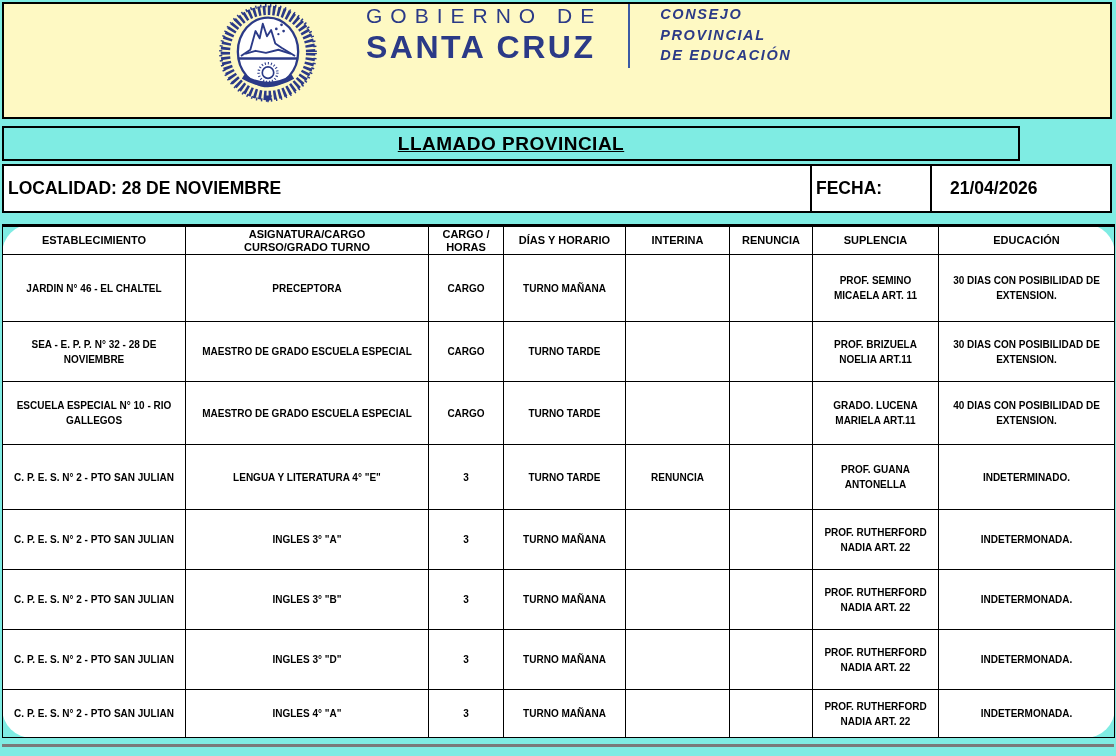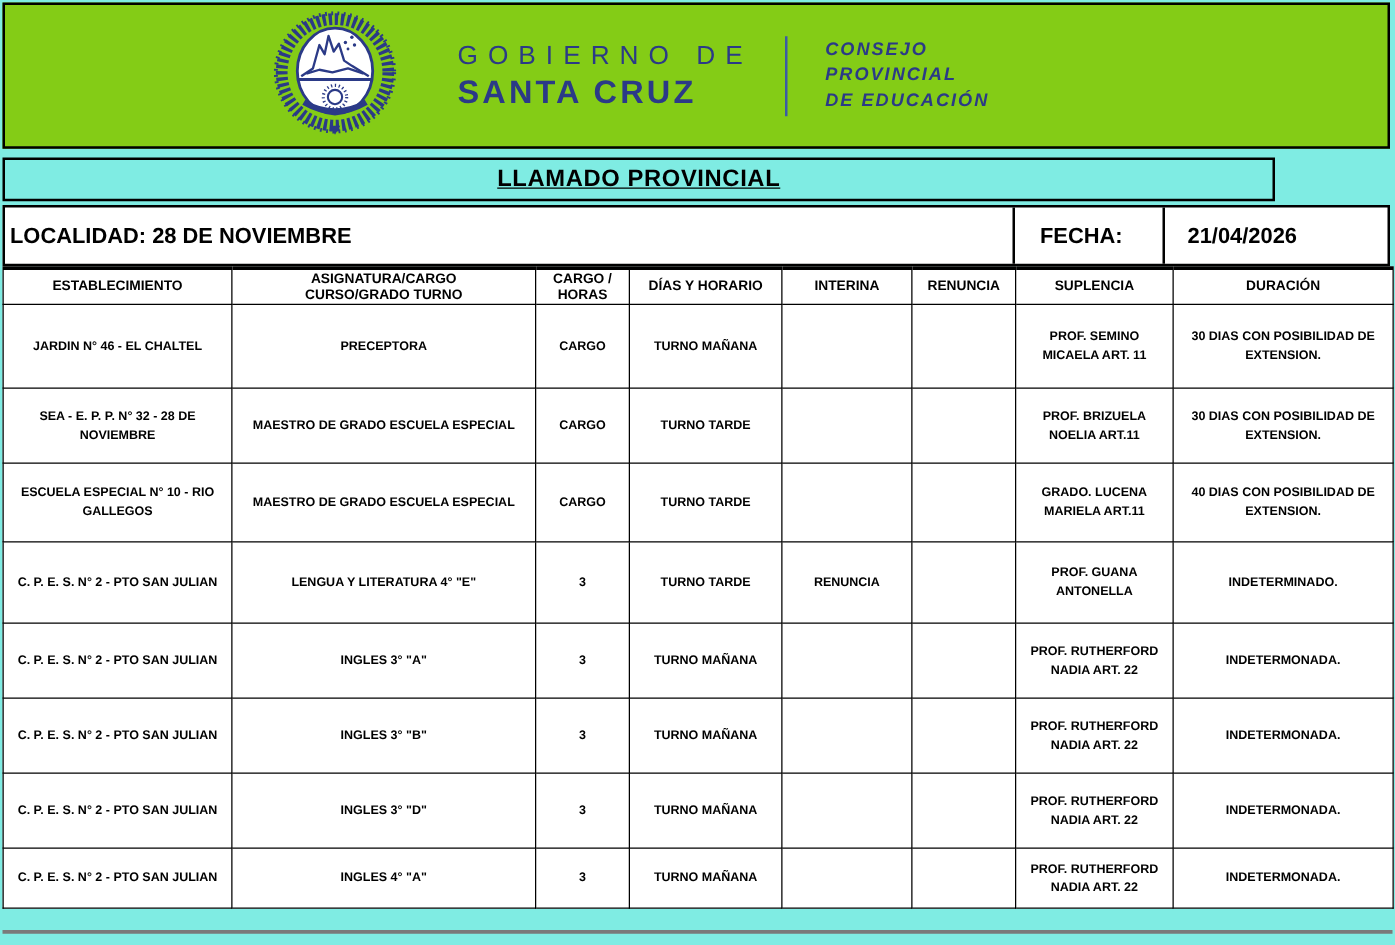--- a/index.html
+++ b/index.html
@@ -8,27 +8,27 @@
     background:#7fece3;
     font-family:"Liberation Sans", sans-serif;
     position:relative;
     overflow:hidden;
   }
   .page{position:absolute;inset:0;}
 
   
   .header-box{
     position:absolute;left:2px;top:2px;width:1110px;height:117px;
-    background:#84cc16;border:2.5px solid #000;box-sizing:border-box;
-    display:flex;align-items:center;
+    background:#fef9c3;border:2.5px solid #000;box-sizing:border-box;
+    display:flex;align-items:flex-start;
   }
   .logo-wrap{margin-left:208px;width:112px;height:104px;flex:0 0 auto;}
   .brand-text{margin-left:42px;color:#2b3a87;}
   .brand-line1{font-size:21px;letter-spacing:8px;font-weight:400;white-space:nowrap;}
-  .brand-line2{font-size:26px;letter-spacing:2.5px;font-weight:800;white-space:nowrap;margin-top:1px;}
+  .brand-line2{font-size:32px;letter-spacing:2.5px;font-weight:800;white-space:nowrap;margin-top:1px;}
   .brand-divider{width:2px;height:64px;background:#3b5ba5;margin-left:26px;flex:0 0 auto;}
   .consejo{margin-left:30px;color:#2b3a87;font-weight:700;font-size:14.5px;letter-spacing:1.6px;line-height:1.42;font-style:italic;}
 
   
   .title-bar{
     position:absolute;left:2px;top:126px;width:1018px;height:35px;
     background:#7fece3;border:2px solid #000;box-sizing:border-box;
     display:flex;align-items:center;justify-content:center;
   }
   .title-bar span{
@@ -36,27 +36,27 @@
   }
 
   
   .info-bar{
     position:absolute;left:2px;top:164px;width:1110px;height:49px;
     background:#fff;border:2.5px solid #000;box-sizing:border-box;
     display:flex;align-items:stretch;
   }
   .info-bar .cell{display:flex;align-items:center;font-weight:700;font-size:17.5px;color:#000;}
   .cell-localidad{flex:0 0 806px;padding-left:4px;box-sizing:border-box;}
-  .cell-fecha-label{flex:0 0 122px;border-left:2px solid #000;border-right:2px solid #000;padding-left:20px;box-sizing:border-box;}
+  .cell-fecha-label{flex:0 0 122px;border-left:2px solid #000;border-right:2px solid #000;padding-left:4px;box-sizing:border-box;}
   .cell-fecha-value{flex:1;padding-left:18px;box-sizing:border-box;}
 
   
   table.vac{
-    position:absolute;left:2px;top:213px;width:1112px;
-    border-collapse:collapse;table-layout:fixed;background:#fff;
+    position:absolute;left:2px;top:224px;width:1112px;
+    border-collapse:collapse;table-layout:fixed;background:#fff;border-radius:30px;
   }
   table.vac th,table.vac td{
     border:1.2px solid #000;text-align:center;vertical-align:middle;
     overflow:hidden;padding:1px 3px;color:#000;box-sizing:border-box;
   }
   table.vac thead th{
     font-size:11px;font-weight:700;height:29px;line-height:1.15;
     border-top:3px solid #000;
   }
   table.vac td{font-size:10px;font-weight:700;line-height:1.5;}
@@ -147,21 +147,21 @@
         <th>
             <div>INTERINA</div>
           </th>
         <th>
             <div>RENUNCIA</div>
           </th>
         <th>
             <div>SUPLENCIA</div>
           </th>
         <th>
-            <div>DURACIÓN</div>
+            <div>EDUCACIÓN</div>
           </th>
       </tr>
     </thead>
     <tbody>
       <tr style="height:67px">
         <td class="col-est">JARDIN N° 46 - EL CHALTEL</td>
         <td>PRECEPTORA</td>
         <td>CARGO</td>
         <td>TURNO MAÑANA</td>
         <td></td>

